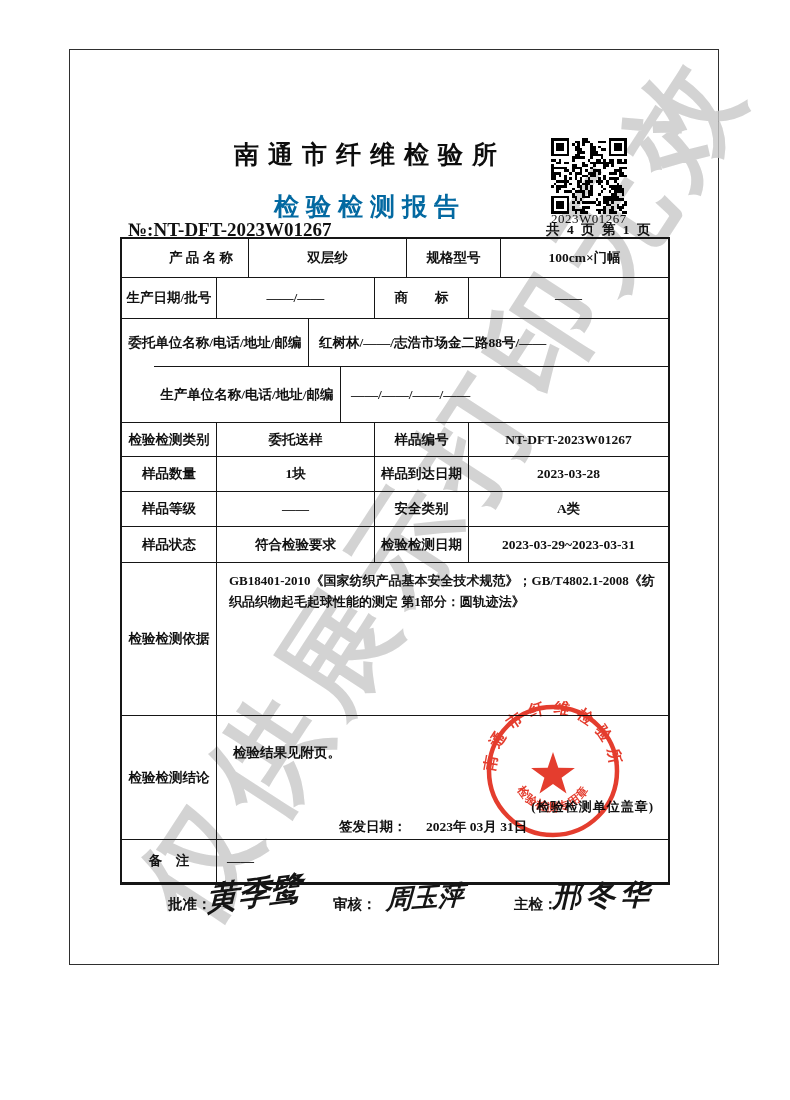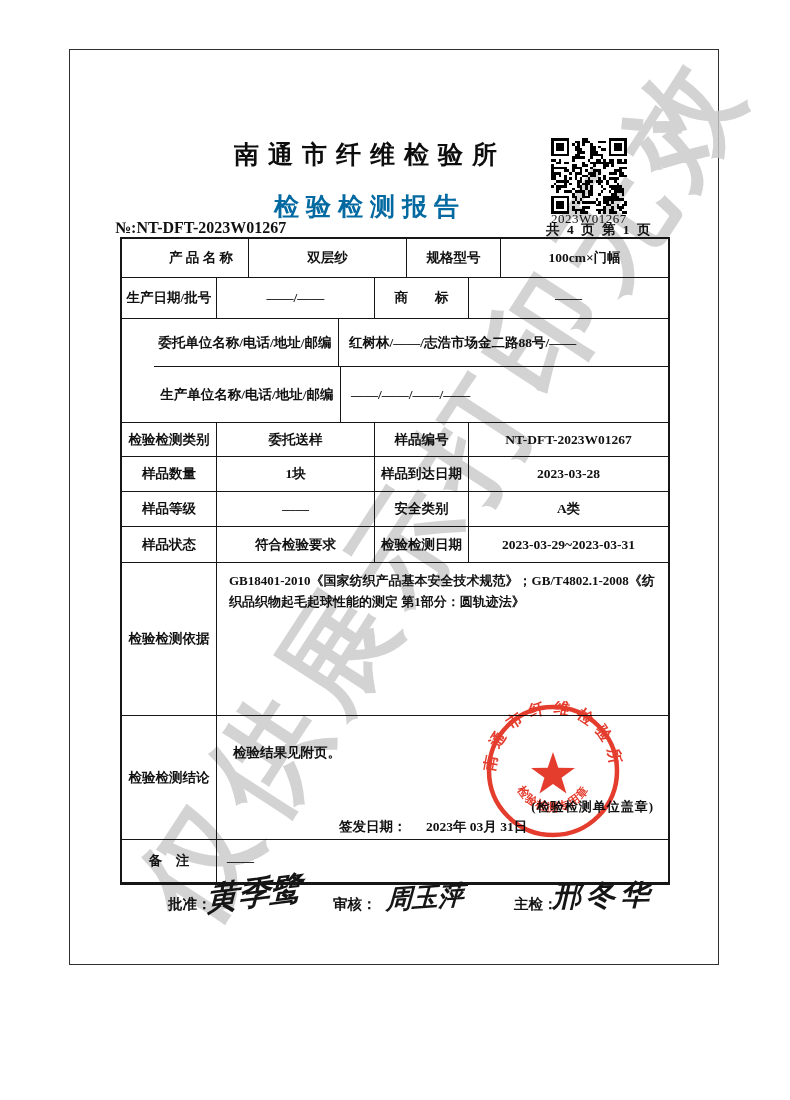--- a/index.html
+++ b/index.html
@@ -24,21 +24,21 @@
   .content{position:absolute;inset:0;z-index:2;}
   
   .org-title{
     position:absolute;left:121px;top:138px;width:498px;text-align:center;
     font-size:25px;font-weight:bold;letter-spacing:9px;color:#0d0d0d;
   }
   .report-title{
     position:absolute;left:121px;top:190px;width:498px;text-align:center;
     font-size:25px;font-weight:bold;letter-spacing:7px;color:#0369a1;
   }
-  .report-no{position:absolute;left:115px;top:219px;font-size:16px;font-weight:bold;}
+  .report-no{position:absolute;left:128px;top:219px;font-size:19px;font-weight:bold;}
   .page-info{position:absolute;left:546px;top:221px;font-size:13.5px;font-weight:bold;letter-spacing:2px;}
   .qr{position:absolute;left:551px;top:138px;width:76px;height:76px;}
   .qr svg{width:100%;height:100%;shape-rendering:crispEdges;}
   .qr-label{position:absolute;left:551px;top:211px;font-size:13px;letter-spacing:.5px;}
   
   .report-table{
     position:absolute;left:120px;top:237px;width:546px;
     border:2px solid #161616;border-bottom-width:3px;background:transparent;
     font-size:13.5px;font-weight:bold;
   }
@@ -46,21 +46,21 @@
   .t-row:first-child{border-top:none;}
   .c{display:flex;align-items:center;justify-content:center;text-align:center;
      border-left:1.5px solid #161616;box-sizing:border-box;padding:2px 4px;}
   .c:first-child{border-left:none;}
   .w-l{width:94px;flex:0 0 auto;}
   .w-v1{width:158px;flex:0 0 auto;}
   .w-l2{width:94px;flex:0 0 auto;}
   .w-v2{flex:1 1 auto;}
   .w-lw{width:186px;flex:0 0 auto;}
   .left{justify-content:flex-start;text-align:left;padding-left:10px;}
-  .r1{height:38px;padding-left:32px;} .r2{height:40px;} .r3{height:47px;padding-left:30px;} .r4{height:55px;margin-left:32px;}
+  .r1{height:38px;padding-left:32px;} .r2{height:40px;} .r3{height:47px;} .r4{height:55px;margin-left:32px;}
   .r5{height:33px;} .r6{height:34px;} .r7{height:34px;} .r8{height:35px;}
   .r9{height:152px;} .r10{height:123px;} .r11{height:42px;}
   .v-top{align-items:flex-start;text-align:left;padding:8px 12px;line-height:1.6;font-size:13px;}
   .concl-cell{position:relative;padding:0;}
   .concl-text{position:absolute;left:16px;top:28px;font-size:13.5px;}
   .seal-note{position:absolute;right:14px;top:82px;font-size:13px;letter-spacing:1px;}
   .issue-line{position:absolute;left:122px;top:102px;font-size:13.5px;}
   .issue-date{margin-left:16px;}
   
   .stamp{position:absolute;left:483px;top:701px;width:140px;height:140px;z-index:3;

